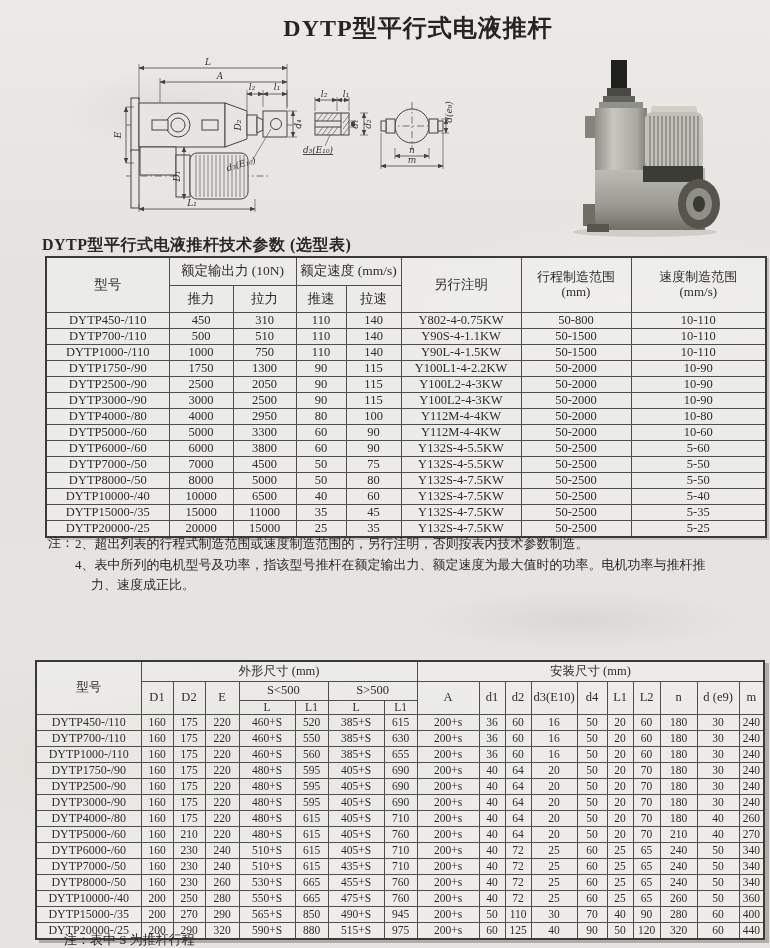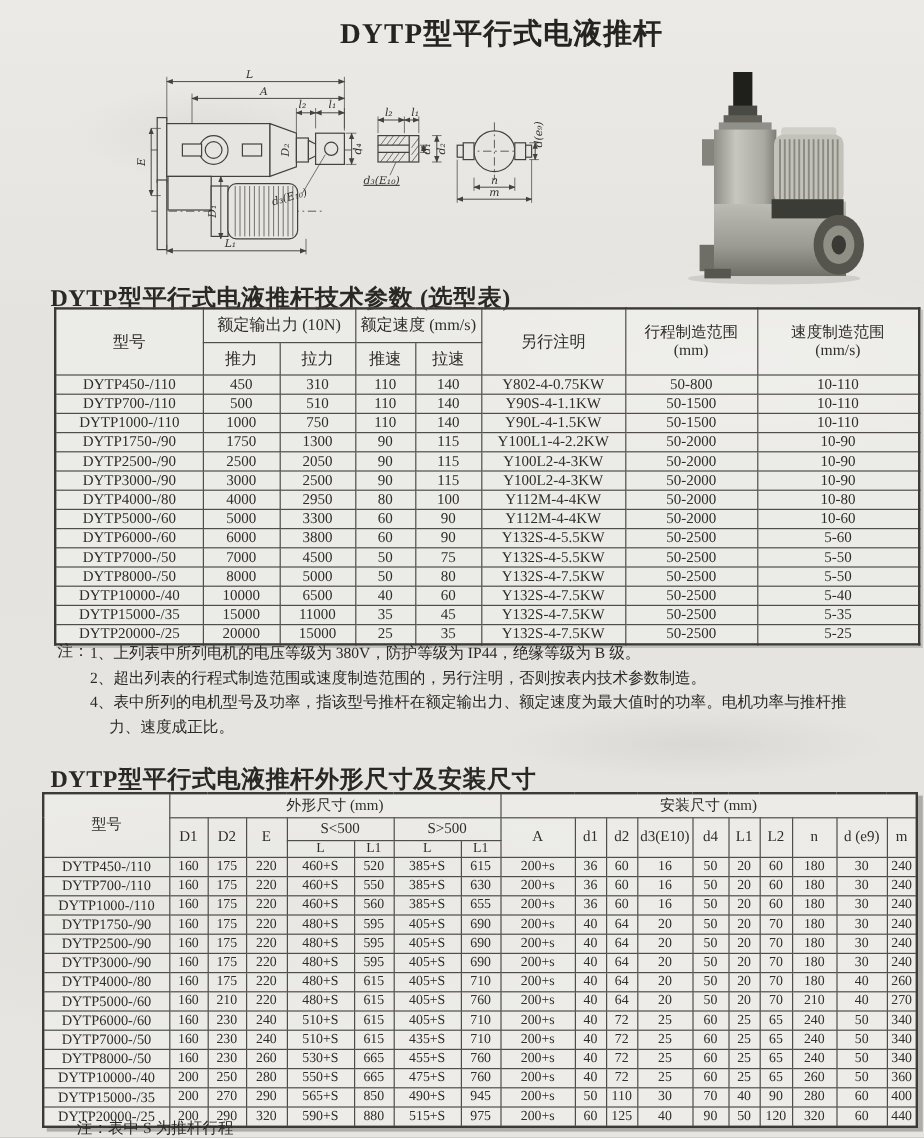--- a/index.html
+++ b/index.html
@@ -20,21 +20,21 @@
       background:radial-gradient(ellipse, rgba(110,108,102,0.10), transparent 70%);}
   .g2{left:60px; top:70px; width:220px; height:80px;
       background:radial-gradient(ellipse, rgba(110,108,102,0.08), transparent 70%);}
 
   .title{
     position:absolute; top:12px; left:0; width:770px; box-sizing:border-box;
     padding-left:66px; text-align:center;
     font-size:24px; font-weight:bold; letter-spacing:1px; color:#262420;
   }
   .section-title{
-    position:absolute; left:42px; font-size:20px; font-weight:600; color:#2a2824;
+    position:absolute; left:42px; font-size:16px; font-weight:600; color:#2a2824;
     letter-spacing:0.5px;
   }
   .s1{top:235px;}
   .s2{top:636px;}
 
   table{border-collapse:collapse; table-layout:fixed; position:absolute;
         background:rgba(250,249,246,0.35);}
   th,td{border:1px solid #504e49; padding:0; text-align:center; vertical-align:middle;
         overflow:hidden; white-space:nowrap;}
   th{font-weight:normal;}
@@ -383,27 +383,25 @@
           <td>Y132S-4-7.5KW</td>
           <td>50-2500</td>
           <td>5-25</td>
         </tr>
       </tbody>
   </table>
 
   <div class="notes">
     <span class="prefix">注：</span>
     <div class="items">
-      <p>1、上列表中所列电机的电压等级为 380V，防护等级为 IP44，绝缘等级为 B 级。</p>
       <p>2、超出列表的行程式制造范围或速度制造范围的，另行注明，否则按表内技术参数制造。</p>
       <p>4、表中所列的电机型号及功率，指该型号推杆在额定输出力、额定速度为最大值时的功率。电机功率与推杆推力、速度成正比。</p>
     </div>
   </div>
 
-  <div class="section-title s2">DYTP型平行式电液推杆外形尺寸及安装尺寸</div>
 
   <table class="t2">
     <colgroup>
       <col style="width:105px">
         <col style="width:32px">
         <col style="width:32px">
         <col style="width:34px">
       <col style="width:56px">
         <col style="width:33px">
         <col style="width:56px">

